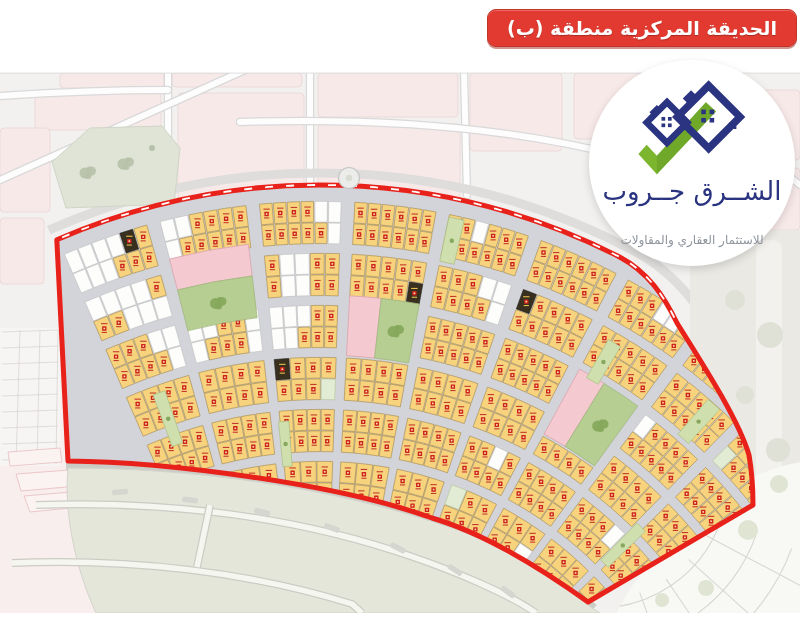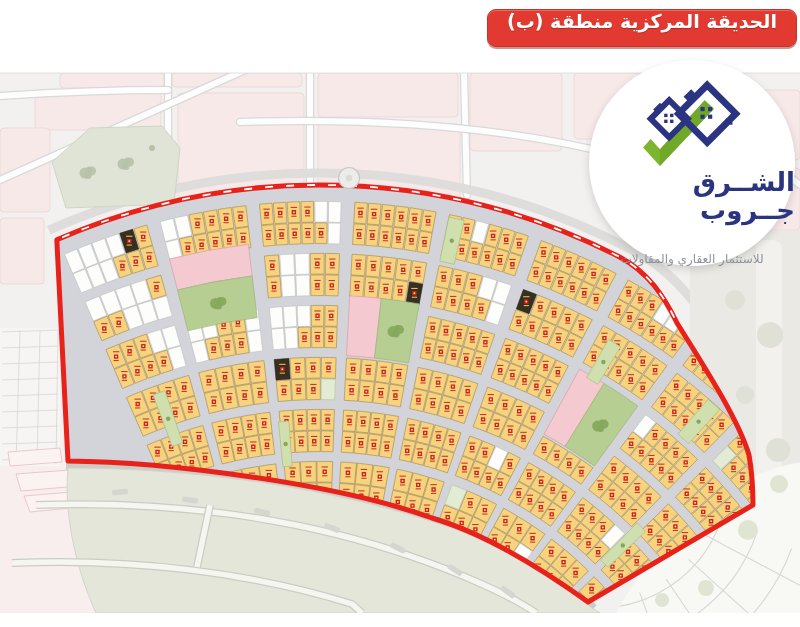--- a/index.html
+++ b/index.html
@@ -2,28 +2,28 @@
 <html style="--navy: #2a3480; --green: #7cb62f;"><head>
 <meta charset="utf-8">
 <style>
   html,body{margin:0;padding:0;background:#fff;}
   .page{position:relative;width:800px;height:627px;overflow:hidden;background:#fff;
         font-family:"DejaVu Sans","Liberation Sans",sans-serif;}
   #map{position:absolute;left:0;top:0;}
   .banner{position:absolute;left:487px;top:9px;width:308px;height:36px;
           border-radius:9px;border:1px solid #c33428;
           box-shadow:0 2px 0 rgba(150,20,10,.45), inset 0 1px 0 rgba(255,255,255,.25);
-          display:flex;align-items:flex-start;justify-content:center;}
+          display:flex;align-items:center;justify-content:center;}
   .banner span{color:#fff;font-size:19px;font-weight:bold;direction:rtl;white-space:nowrap;
                text-shadow:0 1px 1px rgba(0,0,0,.25);}
   .logo-circle{position:absolute;left:589px;top:60px;width:206px;height:206px;border-radius:50%;
                background:#fff;box-shadow:0 3px 8px rgba(0,0,0,.15);
                display:flex;flex-direction:column;align-items:center;}
   .logo-icon{margin-top:20px;}
-  .logo-title{direction:rtl;font-size:26px;font-weight:bold;line-height:1.05;color:var(--navy,#2a3480);}
+  .logo-title{direction:rtl;font-size:26px;font-weight:normal;line-height:1.05;color:var(--navy,#2a3480);}
   .logo-sub{direction:rtl;font-size:12px;margin-top:3px;color:#8d949c;}
   .navy{fill:var(--navy,#2a3480);}
   .house-stroke{fill:none;stroke:var(--navy,#2a3480);}
   .green{fill:var(--green,#7cb62f);}
   .green-dark{fill:#649a24;}
 </style>
 </head>
 <body>
 
 <div class="page">

